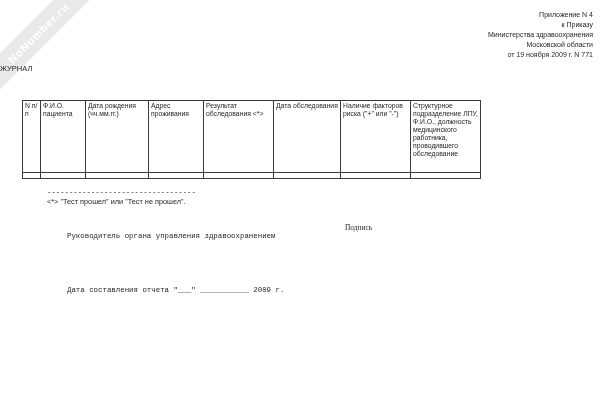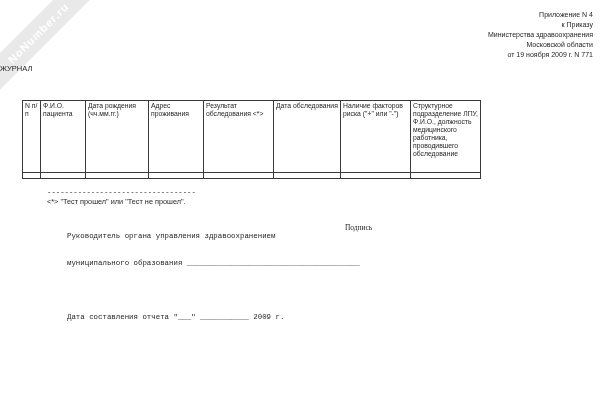--- a/index.html
+++ b/index.html
@@ -139,20 +139,19 @@
     </tbody>
   </table>
 
   <div class="footnote">
     <div class="dashes">----------------------------------</div>
     <div class="note-text">&lt;*&gt; "Тест прошел" или "Тест не прошел".</div>
   </div>
 
   <div class="footer-block">
     <div>Руководитель органа управления здравоохранением</div>
-    <div>муниципального образования _______________________________________</div>
     <div class="blank-line"></div>
     <div>Дата составления отчета "___" ___________ 2009 г.</div>
   </div>
 
   <div class="signature-label">Подпись</div>
 
 </div>
 
 </body></html>

